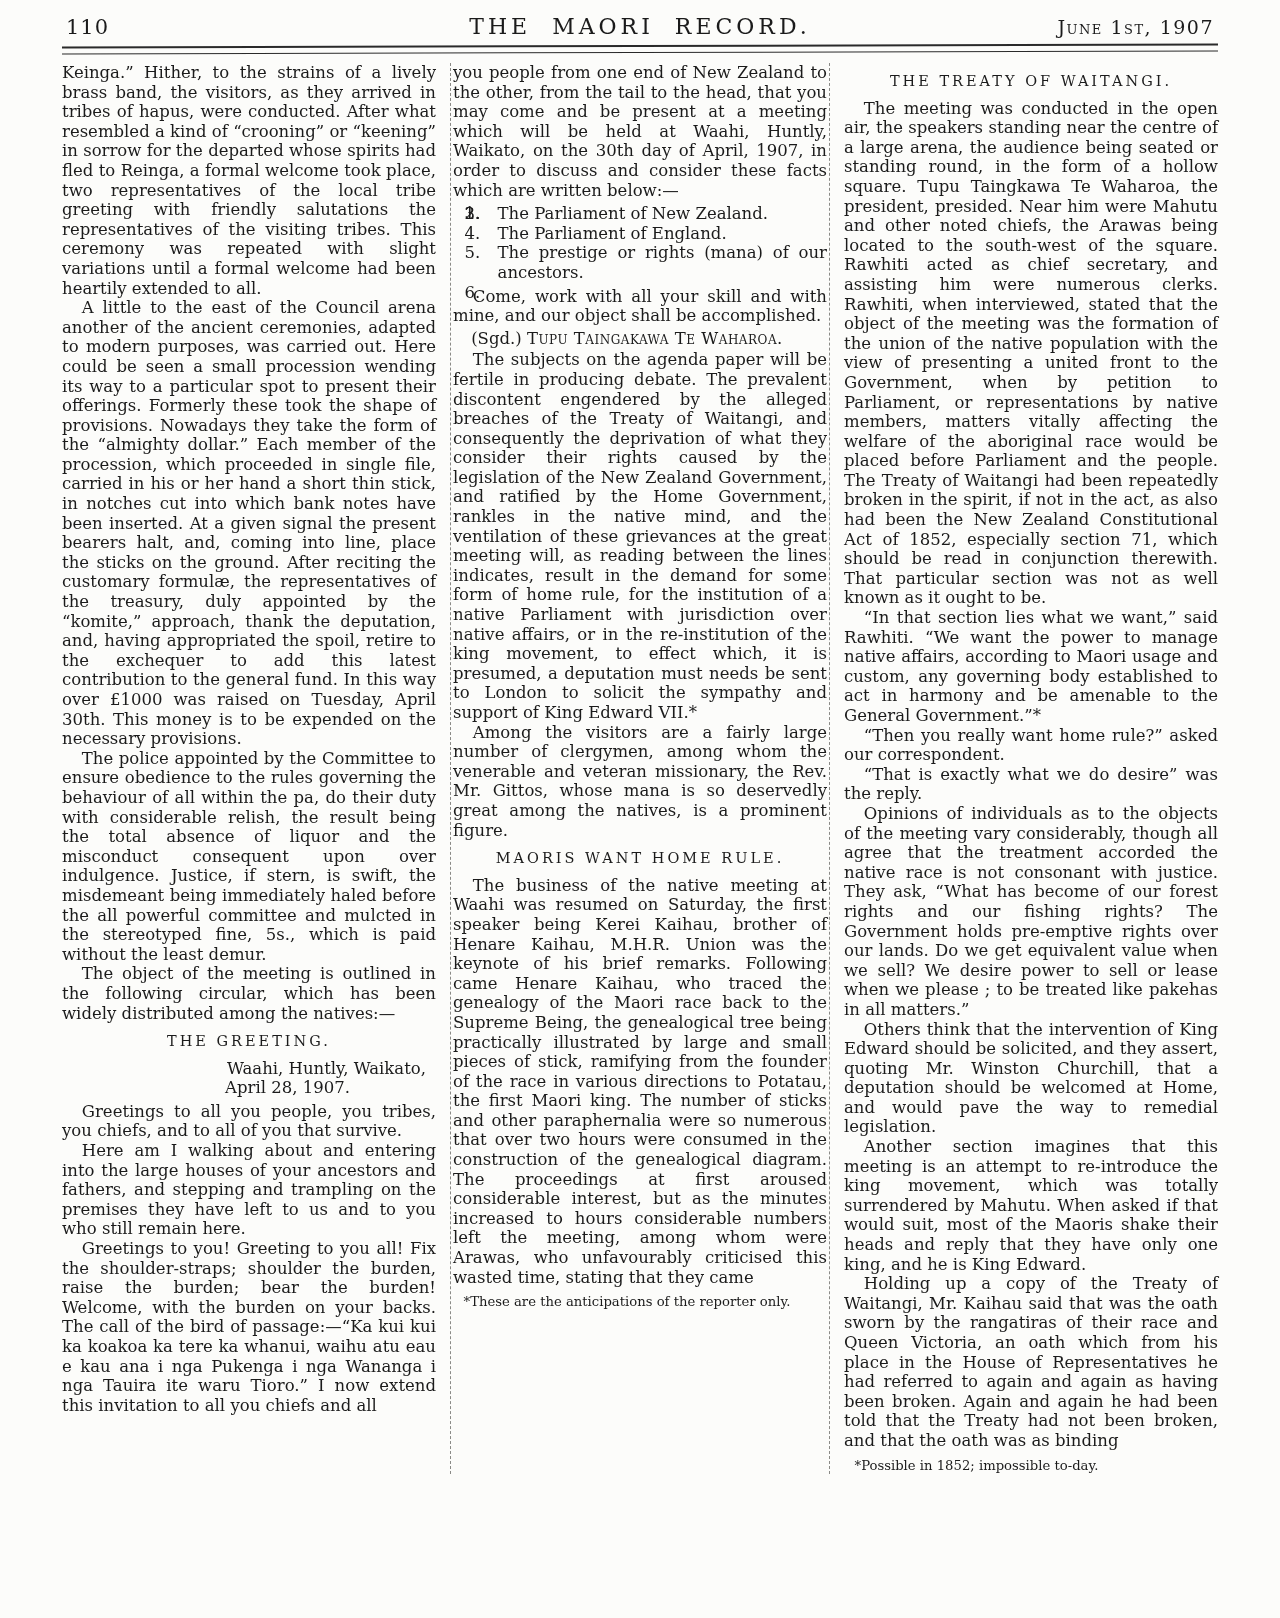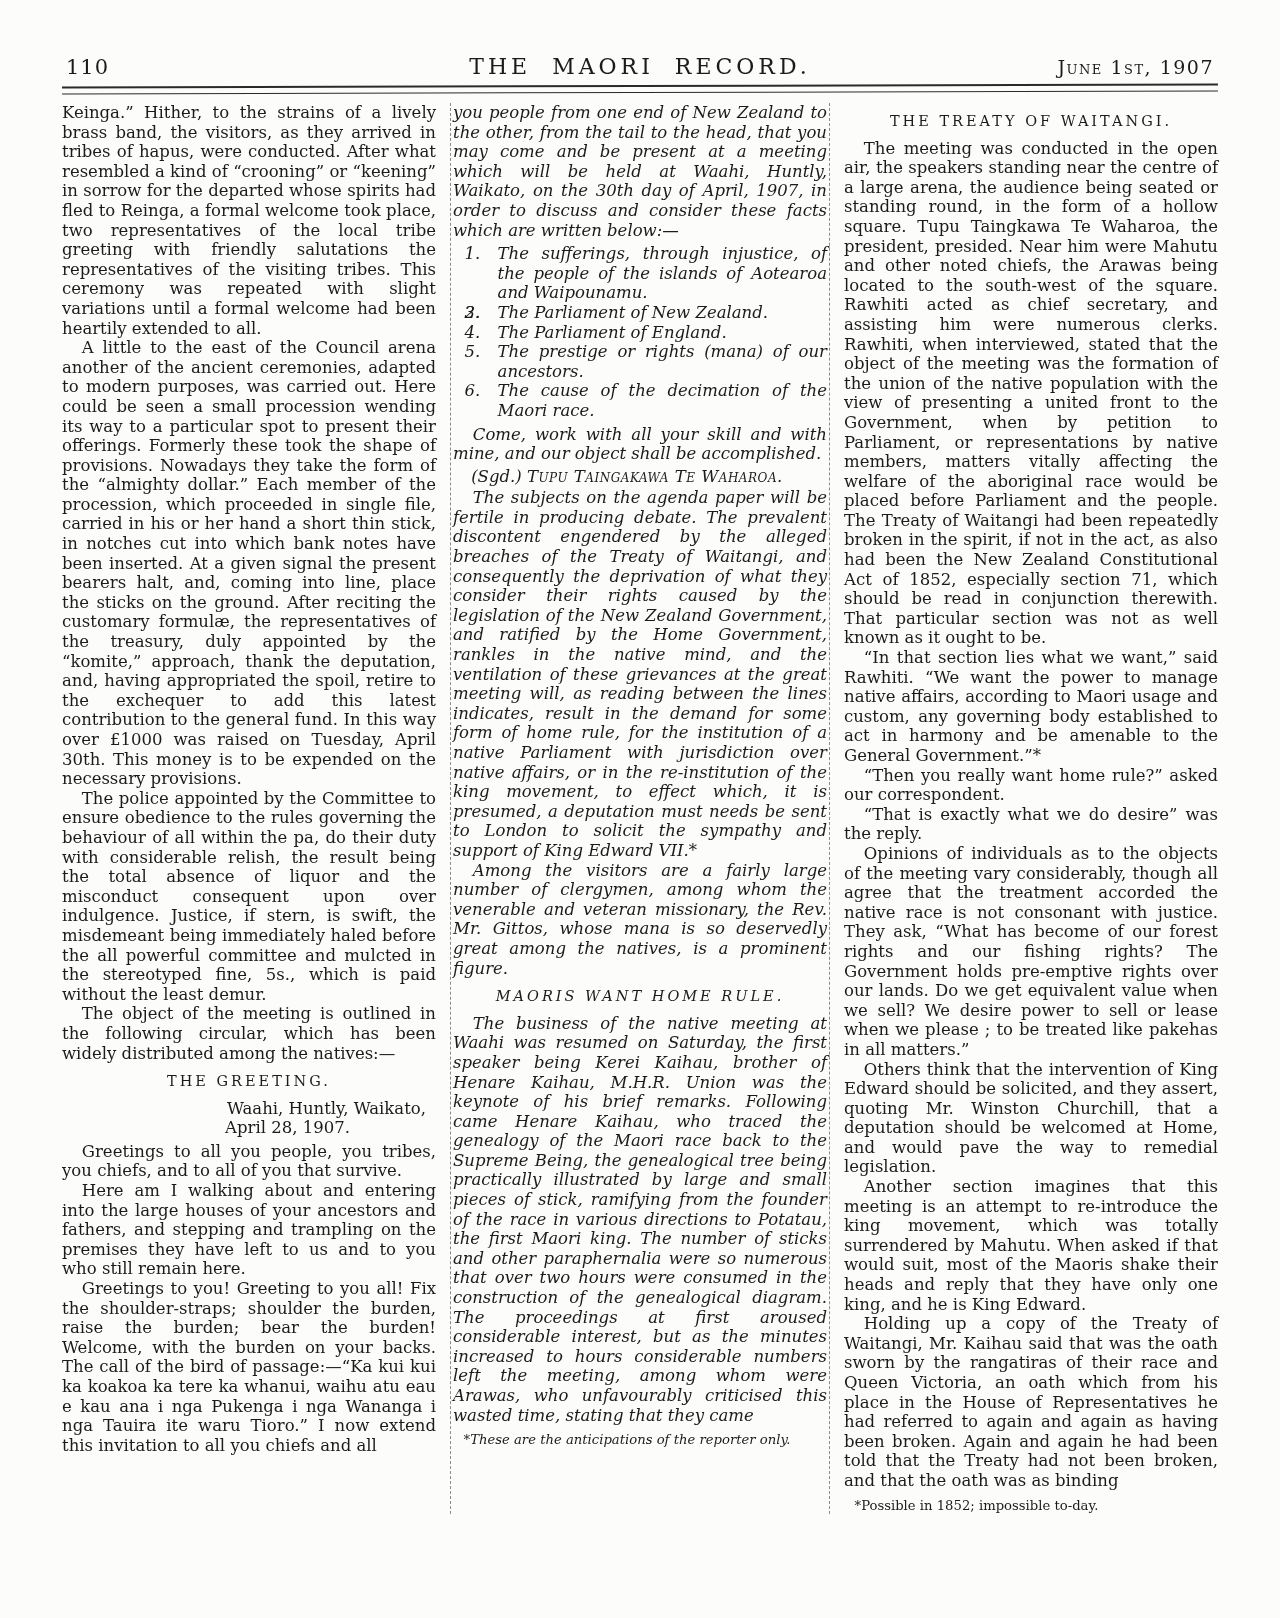--- a/index.html
+++ b/index.html
@@ -17,21 +17,20 @@
   }
   .page {
     padding: 10px 62px 0 62px;
   }
   
   .header {
     display: flex;
     align-items: baseline;
     justify-content: space-between;
     padding: 4px 4px 6px 4px;
-    margin-top: 40px;
   }
   .page-num {
     font-size: 21px;
     letter-spacing: 1px;
     width: 180px;
   }
   .masthead {
     font-size: 22px;
     letter-spacing: 4px;
     word-spacing: 10px;
@@ -60,21 +59,20 @@
     flex: 1 1 0;
     font-size: 16.5px;
     line-height: 19.6px;
     text-align: justify;
   }
   .col-1 { padding-right: 14px; }
   .col-2 {
     border-left: 1px dashed #8a8a86;
     border-right: 1px dashed #8a8a86;
     padding: 0 2px;
-    font-style: italic;
   }
   .col-3 { padding-left: 14px; }
   p { margin: 0; }
   p.indent { text-indent: 1.2em; }
   p.no-indent { text-indent: 0; }
   .section-heading {
     text-align: center;
     font-size: 14.5px;
     letter-spacing: 3px;
     margin: 9px 0 7px 0;
@@ -142,40 +140,38 @@
       <p class="indent">Greetings to all you people, you tribes, you chiefs, and to all of you that survive.</p>
       <p class="indent">Here am I walking about and entering into the large houses of your ancestors and fathers, and stepping and trampling on the premises they have left to us and to you who still remain here.</p>
       <p class="indent">Greetings to you!  Greeting to you all!  Fix the shoulder-straps; shoulder the burden, raise the burden; bear the burden!  Welcome, with the burden on your backs.  The call of the bird of passage:—“Ka kui kui ka koakoa ka tere ka whanui, waihu atu eau e kau ana i nga Pukenga i nga Wananga i nga Tauira ite waru Tioro.”  I now extend this invitation to all you chiefs and all</p>
     </div>
 
     <div class="col col-2">
       <p class="no-indent">you people from one end of New Zealand to the other, from the tail to the head, that you may come and be present at a meeting which will be held at Waahi, Huntly, Waikato, on the 30th day of April, 1907, in order to discuss and consider these facts which are written below:—</p>
       <div class="num-list">
         <p class="list-item">
           <span class="list-num">1.</span>
-          <span>The sufferings, through injustice, of the people of the islands of Aotearoa and Waipounamu.</span>
         </p>
         <p class="list-item">
           <span class="list-num">2.</span>
         </p>
         <p class="list-item">
           <span class="list-num">3.</span>
           <span>The Parliament of New Zealand.</span>
         </p>
         <p class="list-item">
           <span class="list-num">4.</span>
           <span>The Parliament of England.</span>
         </p>
         <p class="list-item">
           <span class="list-num">5.</span>
           <span>The prestige or rights (mana) of our ancestors.</span>
         </p>
         <p class="list-item">
           <span class="list-num">6.</span>
-          <span>The cause of the decimation of the Maori race.</span>
         </p>
       </div>
       <p class="indent">Come, work with all your skill and with mine, and our object shall be accomplished.</p>
       <p class="signature">
         <span>(Sgd.)</span>
         <span class="sig-name">Tupu Taingakawa Te Waharoa.</span>
       </p>
       <p class="indent">The subjects on the agenda paper will be fertile in producing debate.  The prevalent discontent engendered by the alleged breaches of the Treaty of Waitangi, and consequently the deprivation of what they consider their rights caused by the legislation of the New Zealand Government, and ratified by the Home Government, rankles in the native mind, and the ventilation of these grievances at the great meeting will, as reading between the lines indicates, result in the demand for some form of home rule, for the institution of a native Parliament with jurisdiction over native affairs, or in the re-institution of the king movement, to effect which, it is presumed, a deputation must needs be sent to London to solicit the sympathy and support of King Edward VII.*</p>
       <p class="indent">Among the visitors are a fairly large number of clergymen, among whom the venerable and veteran missionary, the Rev. Mr. Gittos, whose mana is so deservedly great among the natives, is a prominent figure.</p>
       <div class="section-heading">MAORIS WANT HOME RULE.</div>

